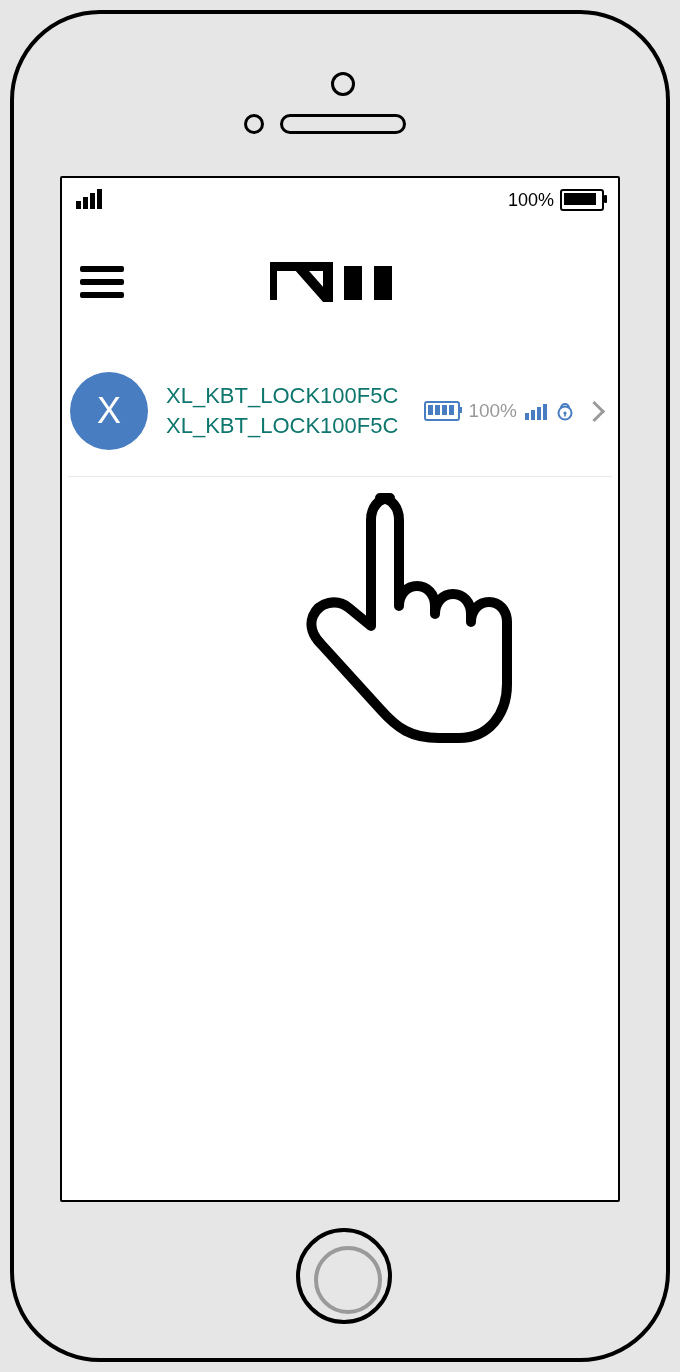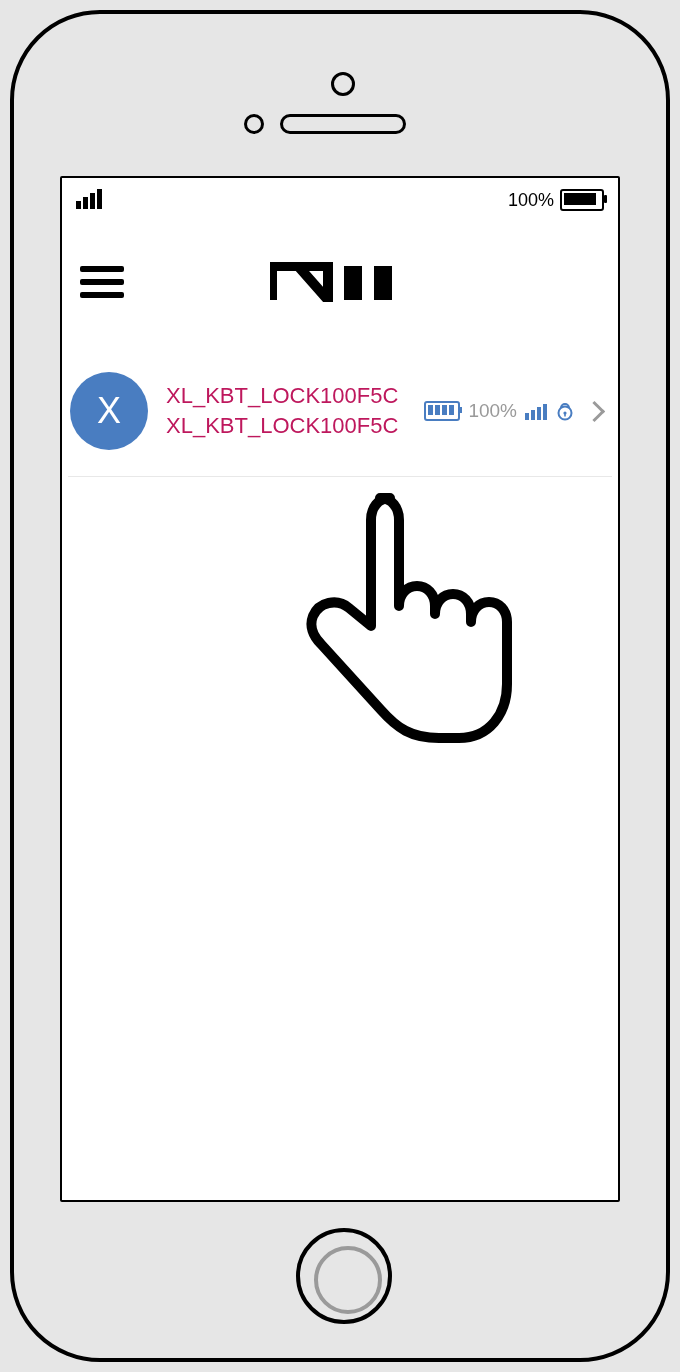--- a/index.html
+++ b/index.html
@@ -31,21 +31,21 @@
   .appnav{height:72px;display:flex;align-items:center;justify-content:center;position:relative;margin-top:28px;}
   .menu-btn{position:absolute;left:18px;top:14px;width:44px;height:44px;display:flex;flex-direction:column;justify-content:center;gap:7px;}
   .menu-btn span{display:block;height:6px;background:#000;border-radius:2px;}
   .brand{width:140px;height:40px;}
   
   .list{padding:36px 6px 0;}
   .row{display:flex;align-items:center;padding:18px 4px 26px 2px;border-bottom:1px solid #e8e8e8;}
   .avatar{width:78px;height:78px;border-radius:50%;background:#497dc1;color:#fff;
           display:flex;align-items:center;justify-content:center;font-size:36px;margin-right:18px;flex-shrink:0;}
   .names{flex:1;min-width:0;}
-  .names div{font-size:22px;color:#be185d;line-height:30px;white-space:nowrap;overflow:hidden;text-overflow:ellipsis;}
+  .names div{font-size:22px;color:#0f766e;line-height:30px;white-space:nowrap;overflow:hidden;text-overflow:ellipsis;}
   .row-right{display:flex;align-items:center;gap:8px;flex-shrink:0;}
   .pct{font-size:19px;color:#9a9a9a;}
   .bt-batt{border:2px solid #497dc1;border-radius:3px;height:16px;width:32px;position:relative;}
   .bt-batt:after{content:"";position:absolute;right:-4px;top:4px;width:3px;height:6px;background:#497dc1;}
   .bt-batt-inner{display:flex;gap:2px;padding:2px;}
   .bt-batt-inner span{width:5px;height:10px;background:#497dc1;display:block;}
   .sig-blue{display:flex;align-items:flex-end;gap:2px;height:18px;}
   .sig-blue span{width:4px;background:#497dc1;display:block;}
   .sg1{height:7px}.sg2{height:10px}.sg3{height:13px}.sg4{height:16px}
   .lock-ico{width:20px;height:20px;}

